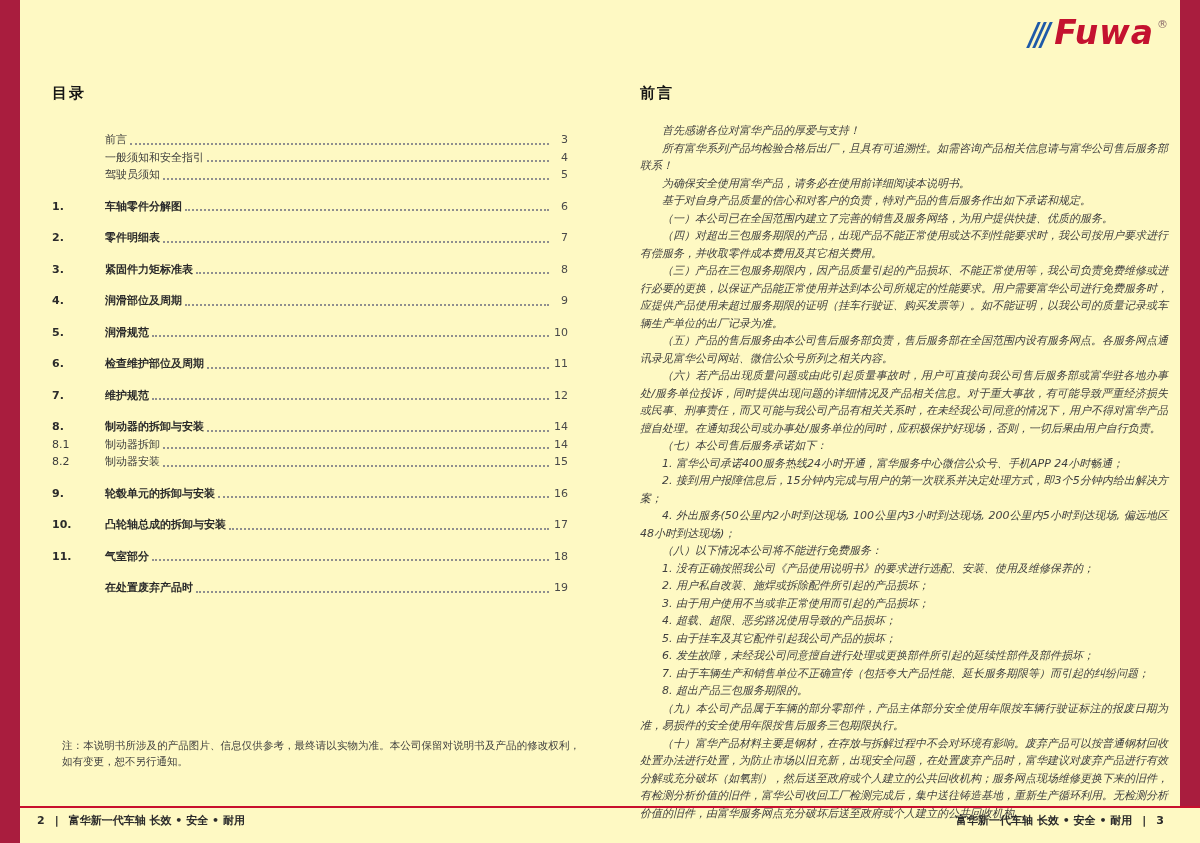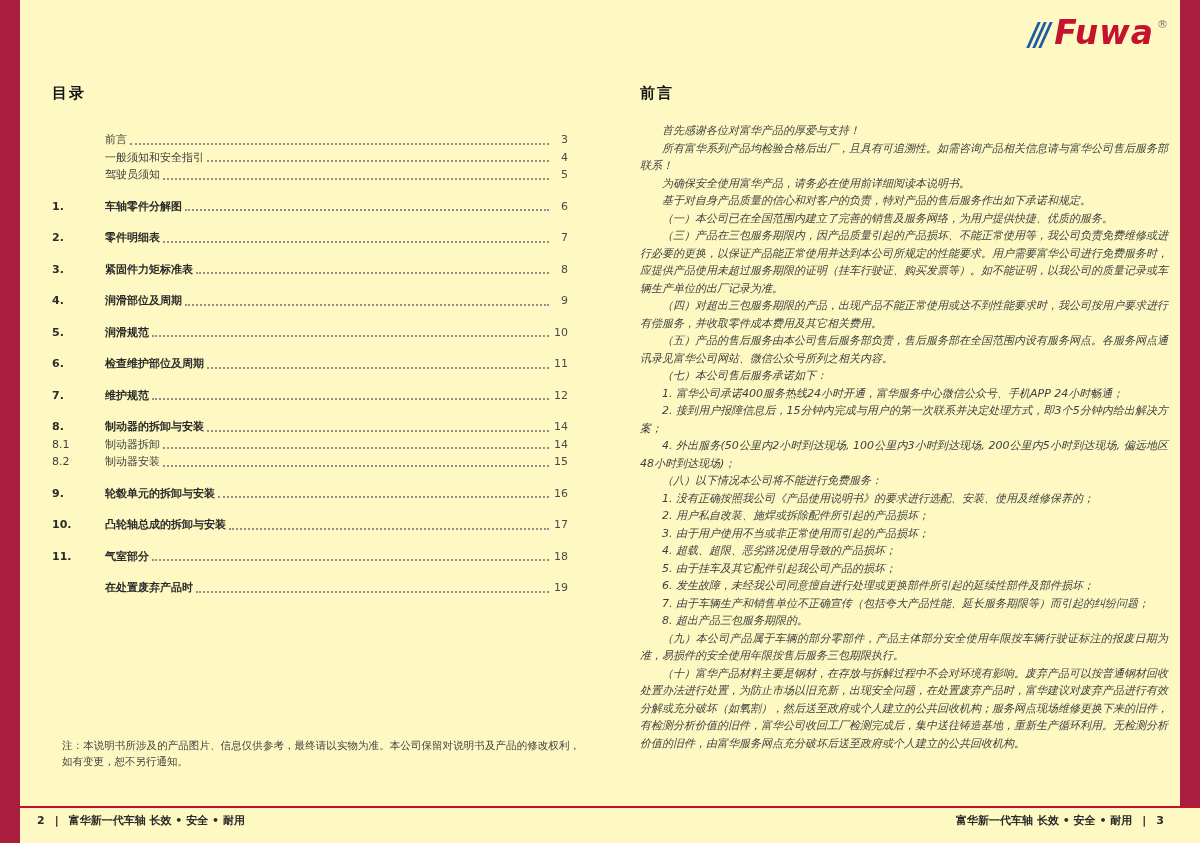--- a/index.html
+++ b/index.html
@@ -178,23 +178,24 @@
   <div class="toc-note">注：本说明书所涉及的产品图片、信息仅供参考，最终请以实物为准。本公司保留对说明书及产品的修改权利，如有变更，恕不另行通知。</div>
 
   <div class="right-page">
     <div class="page-heading">前言</div>
     <div class="preface-body">
         <p class="para">首先感谢各位对富华产品的厚爱与支持！</p>
         <p class="para">所有富华系列产品均检验合格后出厂，且具有可追溯性。如需咨询产品相关信息请与富华公司售后服务部联系！</p>
         <p class="para">为确保安全使用富华产品，请务必在使用前详细阅读本说明书。</p>
         <p class="para">基于对自身产品质量的信心和对客户的负责，特对产品的售后服务作出如下承诺和规定。</p>
         <p class="para">（一）本公司已在全国范围内建立了完善的销售及服务网络，为用户提供快捷、优质的服务。</p>
+        <p class="para">（四）对超出三包服务期限的产品，出现产品不能正常使用或达不到性能要求时，我公司按用户要求进行有偿服务，并收取零件成本费用及其它相关费用。</p>
         <p class="para">（三）产品在三包服务期限内，因产品质量引起的产品损坏、不能正常使用等，我公司负责免费维修或进行必要的更换，以保证产品能正常使用并达到本公司所规定的性能要求。用户需要富华公司进行免费服务时，应提供产品使用未超过服务期限的证明（挂车行驶证、购买发票等）。如不能证明，以我公司的质量记录或车辆生产单位的出厂记录为准。</p>
-        <p class="para">（四）对超出三包服务期限的产品，出现产品不能正常使用或达不到性能要求时，我公司按用户要求进行有偿服务，并收取零件成本费用及其它相关费用。</p>
         <p class="para">（五）产品的售后服务由本公司售后服务部负责，售后服务部在全国范围内设有服务网点。各服务网点通讯录见富华公司网站、微信公众号所列之相关内容。</p>
+        <p class="para">（六）若产品出现质量问题或由此引起质量事故时，用户可直接向我公司售后服务部或富华驻各地办事处/服务单位投诉，同时提供出现问题的详细情况及产品相关信息。对于重大事故，有可能导致严重经济损失或民事、刑事责任，而又可能与我公司产品有相关关系时，在未经我公司同意的情况下，用户不得对富华产品擅自处理。在通知我公司或办事处/服务单位的同时，应积极保护好现场，否则，一切后果由用户自行负责。</p>
         <p class="para">（七）本公司售后服务承诺如下：</p>
         <p class="para">1. 富华公司承诺400服务热线24小时开通，富华服务中心微信公众号、手机APP 24小时畅通；</p>
         <p class="para">2. 接到用户报障信息后，15分钟内完成与用户的第一次联系并决定处理方式，即3个5分钟内给出解决方案；</p>
         <p class="para">4. 外出服务(50公里内2小时到达现场, 100公里内3小时到达现场, 200公里内5小时到达现场, 偏远地区48小时到达现场)；</p>
         <p class="para">（八）以下情况本公司将不能进行免费服务：</p>
         <p class="para">1. 没有正确按照我公司《产品使用说明书》的要求进行选配、安装、使用及维修保养的；</p>
         <p class="para">2. 用户私自改装、施焊或拆除配件所引起的产品损坏；</p>
         <p class="para">3. 由于用户使用不当或非正常使用而引起的产品损坏；</p>
         <p class="para">4. 超载、超限、恶劣路况使用导致的产品损坏；</p>
         <p class="para">5. 由于挂车及其它配件引起我公司产品的损坏；</p>

